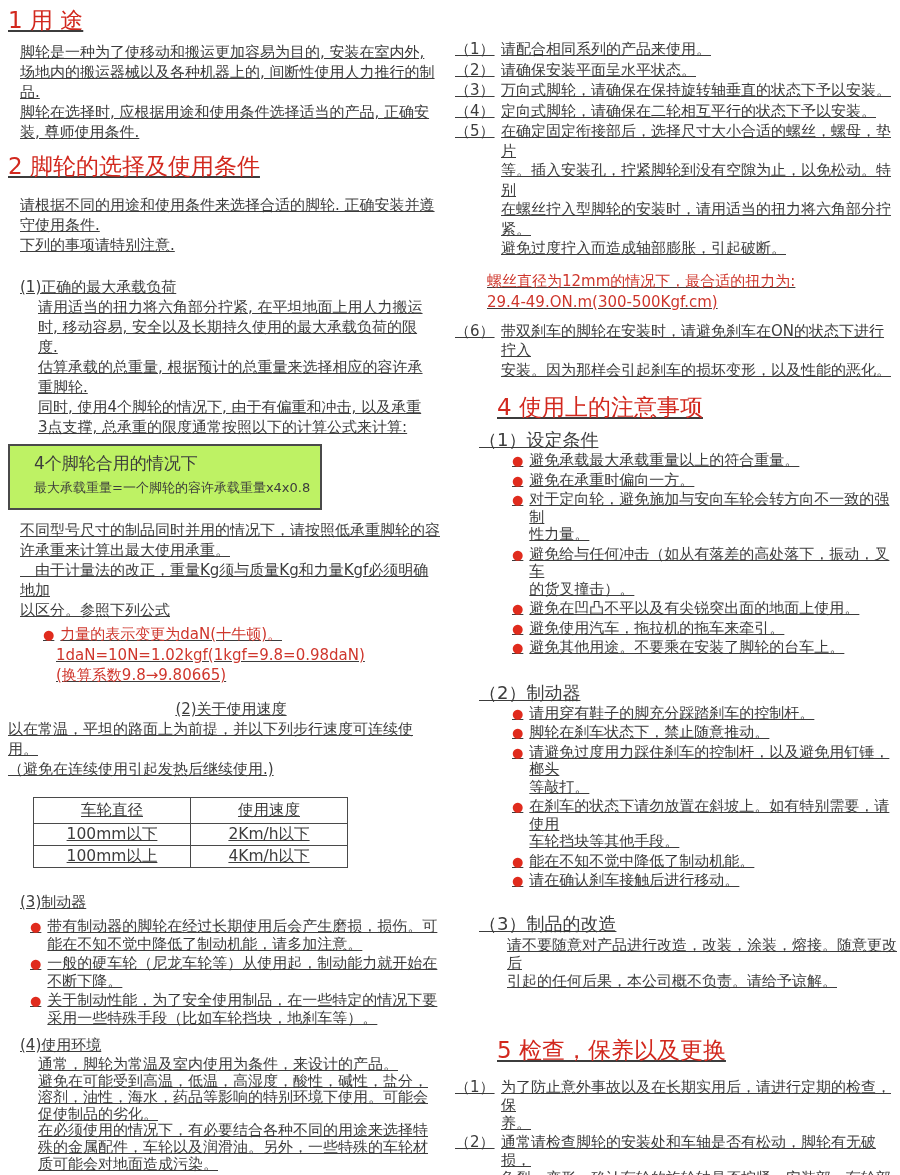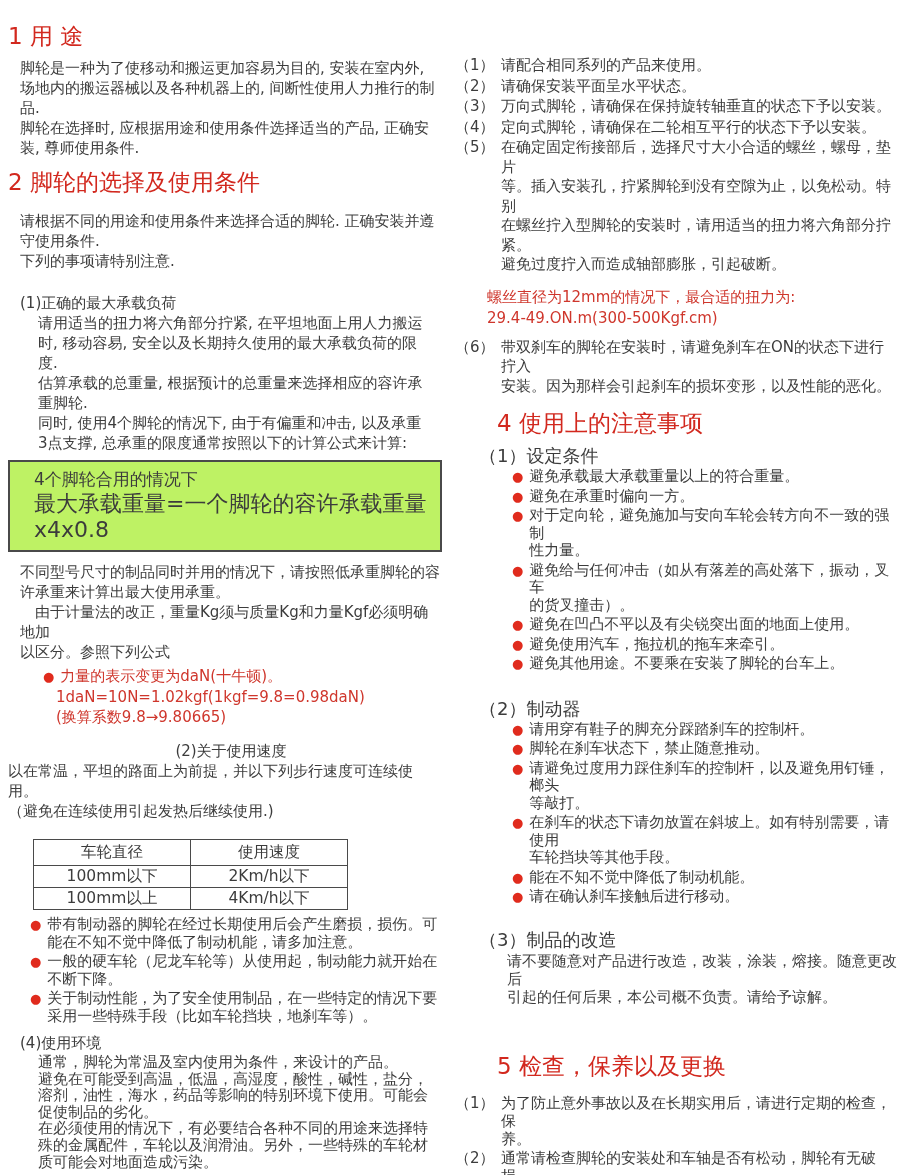--- a/index.html
+++ b/index.html
@@ -1,34 +1,34 @@
 <!DOCTYPE html>
 <html><head>
 <meta charset="utf-8">
 <style>
   html,body{margin:0;padding:0;background:#ffffff;}
   .page{
     position:relative;width:900px;height:1175px;background:#ffffff;
     font-family:"DejaVu Sans","Liberation Sans",sans-serif;
     color:#3c3c3c;overflow:hidden;
   }
-  .col{position:absolute;top:16px;}
+  .col{position:absolute;top:0;text-decoration:underline;}
   .col-left{left:8px;width:434px;}
   .col-right{left:455px;width:442px;}
   .t{white-space:pre-line;}
   .h-red{color:#d2281e;font-size:23px;line-height:28px;font-weight:normal;margin:0;}
   .body15{font-size:15px;line-height:20px;margin:0;}
   .body15t{font-size:15px;line-height:18px;margin:0;}
   .ind12{margin-left:12px;}
   .formula-box{
     display:inline-block;border:2px solid #4a4a4a;margin-left:0px;
     padding:5px 10px 7px 24px;background:#bef264;
   }
   .formula-box .l1{font-size:17px;line-height:24px;}
-  .formula-box .l2{font-size:22px;line-height:26px;}
+  .formula-box .l2{font-size:13px;line-height:26px;}
   .red-t{color:#cf362c;}
   .dan-block{font-size:15px;line-height:20px;}
   .dan-block .b-line{margin-left:35px;}
   .dan-block .s-line{margin-left:48px;}
   .dot{color:#e02b1d;margin-right:6px;font-size:13px;}
   table.speed{
     border-collapse:collapse;margin:0 0 0 25px;border-radius:29px;
   }
   table.speed th,table.speed td{
     border:1.5px solid #4a4a4a;font-weight:normal;text-align:center;
@@ -103,20 +103,21 @@
         <td>100mm以下</td>
         <td>2Km/h以下</td>
       </tr>
       <tr>
         <td>100mm以上</td>
         <td>4Km/h以下</td>
       </tr>
     </tbody>
       </table>
 
+    <p class="body15 ind12" style="margin-top:24px;">(3)制动器</p>
     <ul class="blt" style="margin:6px 0 0 22px;">
       <li>
           <span class="dot">●</span>
           <span class="txt">带有制动器的脚轮在经过长期使用后会产生磨损，损伤。可
 能在不知不觉中降低了制动机能，请多加注意。</span>
         </li>
       <li>
           <span class="dot">●</span>
           <span class="txt">一般的硬车轮（尼龙车轮等）从使用起，制动能力就开始在
 不断下降。</span>

